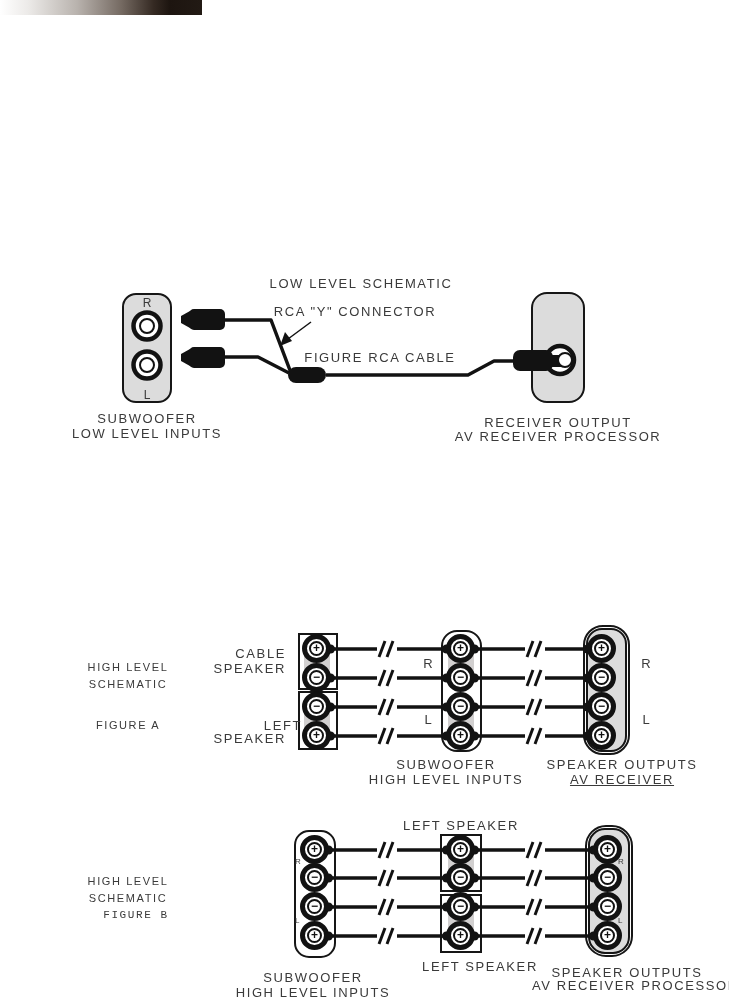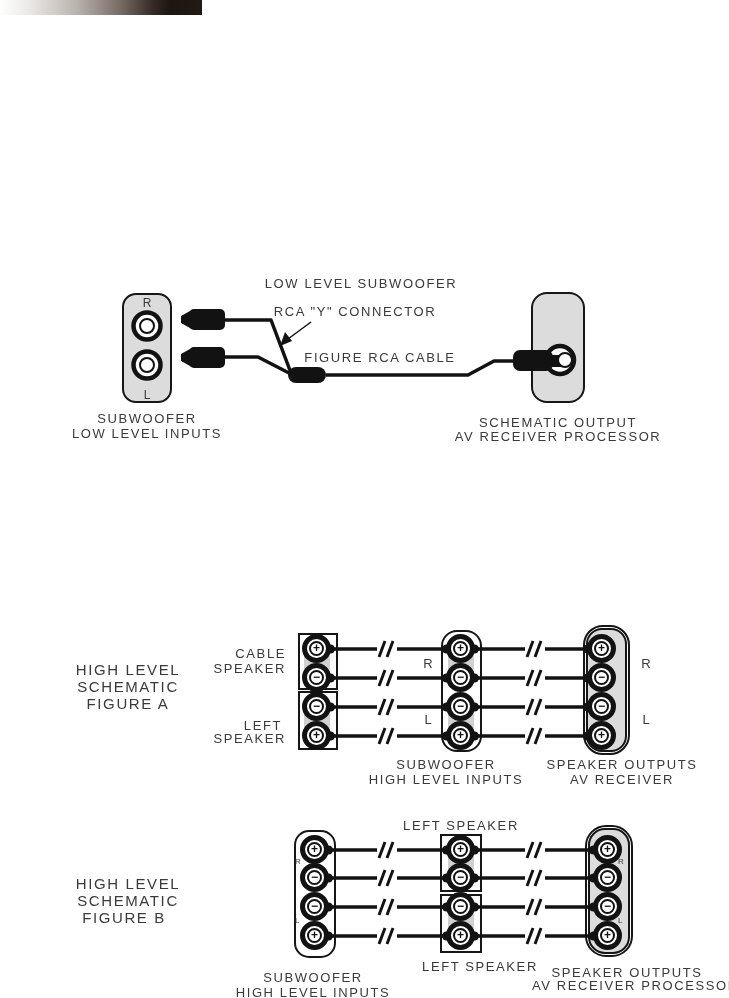--- a/index.html
+++ b/index.html
@@ -4,21 +4,21 @@
 <style>
   html,body{margin:0;padding:0;background:#fff;}
   .page{position:relative;width:729px;height:998px;background:#fff;overflow:hidden;
         font-family:"Liberation Sans",sans-serif;}
   .gradbar{position:absolute;left:0;top:0;width:202px;height:15px;
     background:linear-gradient(to right,#ffffff 0%,#eceae8 14%,#b9b3ae 38%,#756a62 60%,#352a23 76%,#1d1510 84%,#221a14 100%);}
   
   .t{position:absolute;color:#3a3a3a;letter-spacing:1.6px;white-space:nowrap;font-size:13px;line-height:1;}
   .tc{text-align:center;}
   .tr{text-align:right;}
-  .big{font-size:15px;}
+  .big{font-size:11px;}
   .tiny{font-size:8px;letter-spacing:0.5px;}
   .ch{font-size:13px;}
   
   .panel{position:absolute;box-sizing:border-box;border:2px solid #161616;background:#dcdcdc;}
   .panel.white{background:#fff;}
   .pd-out{position:absolute;box-sizing:border-box;border:2px solid #161616;background:#fff;}
   .pd-in{position:absolute;inset:1px;border:2px solid #161616;background:#dcdcdc;}
   .strip{position:absolute;width:26px;background:#d2d0d0;border-radius:13px;}
   
   .term{position:absolute;box-sizing:border-box;width:29px;height:29px;border-radius:50%;
@@ -234,52 +234,52 @@
   <div class="term nl" style="left:593px;top:863px">
       <span class="sym">−</span>
     </div>
   <div class="term nl" style="left:593px;top:892px">
       <span class="sym">−</span>
     </div>
   <div class="term nl" style="left:593px;top:921px">
       <span class="sym">+</span>
     </div>
 
-  <div class="t tc" style="left:251px;top:277px;width:220px;">LOW LEVEL SUBWOOFER</div>
+  <div class="t tc" style="left:251px;top:277px;width:220px;">LOW LEVEL SCHEMATIC</div>
   <div class="t tc" style="left:255px;top:305px;width:200px;">RCA "Y" CONNECTOR</div>
   <div class="t tc" style="left:280px;top:351px;width:200px;">FIGURE RCA CABLE</div>
   <div class="t tc" style="left:139px;top:297px;width:16px;font-size:12px;letter-spacing:0;">R</div>
   <div class="t tc" style="left:139px;top:389px;width:16px;font-size:12px;letter-spacing:0;">L</div>
   <div class="t tc" style="left:57px;top:412px;width:180px;">SUBWOOFER</div>
   <div class="t tc" style="left:57px;top:427px;width:180px;">LOW LEVEL INPUTS</div>
-  <div class="t tc" style="left:448px;top:416px;width:220px;">SCHEMATIC OUTPUT</div>
+  <div class="t tc" style="left:448px;top:416px;width:220px;">RECEIVER OUTPUT</div>
   <div class="t tc" style="left:448px;top:430px;width:220px;">AV RECEIVER PROCESSOR</div>
 
   <div class="t tc big" style="left:60px;top:662px;width:136px;">HIGH LEVEL</div>
   <div class="t tc big" style="left:60px;top:679px;width:136px;">SCHEMATIC</div>
-  <div class="t tc big" style="left:60px;top:696px;width:136px;">FIGURE A</div>
+  <div class="t tc big" style="left:60px;top:720px;width:136px;">FIGURE A</div>
 
   <div class="t tr" style="left:200px;top:647px;width:86px;">CABLE</div>
   <div class="t tr" style="left:200px;top:662px;width:86px;">SPEAKER</div>
-  <div class="t tr" style="left:196px;top:719px;width:86px;">LEFT</div>
+  <div class="t tr" style="left:216px;top:719px;width:86px;">LEFT</div>
   <div class="t tr" style="left:200px;top:732px;width:86px;">SPEAKER</div>
 
   <div class="t tc ch" style="left:420px;top:657px;width:16px;letter-spacing:0;">R</div>
   <div class="t tc ch" style="left:420px;top:713px;width:16px;letter-spacing:0;">L</div>
   <div class="t tc ch" style="left:638px;top:657px;width:16px;letter-spacing:0;">R</div>
   <div class="t tc ch" style="left:638px;top:713px;width:16px;letter-spacing:0;">L</div>
 
   <div class="t tc" style="left:356px;top:758px;width:180px;">SUBWOOFER</div>
   <div class="t tc" style="left:356px;top:773px;width:180px;">HIGH LEVEL INPUTS</div>
   <div class="t tc" style="left:532px;top:758px;width:180px;">SPEAKER OUTPUTS</div>
-  <div class="t tc" style="left:532px;top:773px;width:180px;">AV RECEIVER</div>
+  <div class="t tc" style="left:532px;top:773px;width:180px;text-decoration:underline;">AV RECEIVER</div>
 
   <div class="t tc big" style="left:60px;top:876px;width:136px;">HIGH LEVEL</div>
   <div class="t tc big" style="left:60px;top:893px;width:136px;">SCHEMATIC</div>
-  <div class="t tc big" style="left:56px;top:910px;width:136px;">FIGURE B</div>
+  <div class="t tc big" style="left:68px;top:910px;width:136px;font-family:Liberation Mono, monospace;">FIGURE B</div>
 
   <div class="t tc" style="left:371px;top:819px;width:180px;">LEFT SPEAKER</div>
   <div class="t tc" style="left:390px;top:960px;width:180px;">LEFT SPEAKER</div>
 
   <div class="t tiny" style="left:295px;top:858px;">R</div>
   <div class="t tiny" style="left:295px;top:917px;">L</div>
   <div class="t tiny" style="left:618px;top:858px;">R</div>
   <div class="t tiny" style="left:618px;top:917px;">L</div>
 
   <div class="t tc" style="left:223px;top:971px;width:180px;">SUBWOOFER</div>

